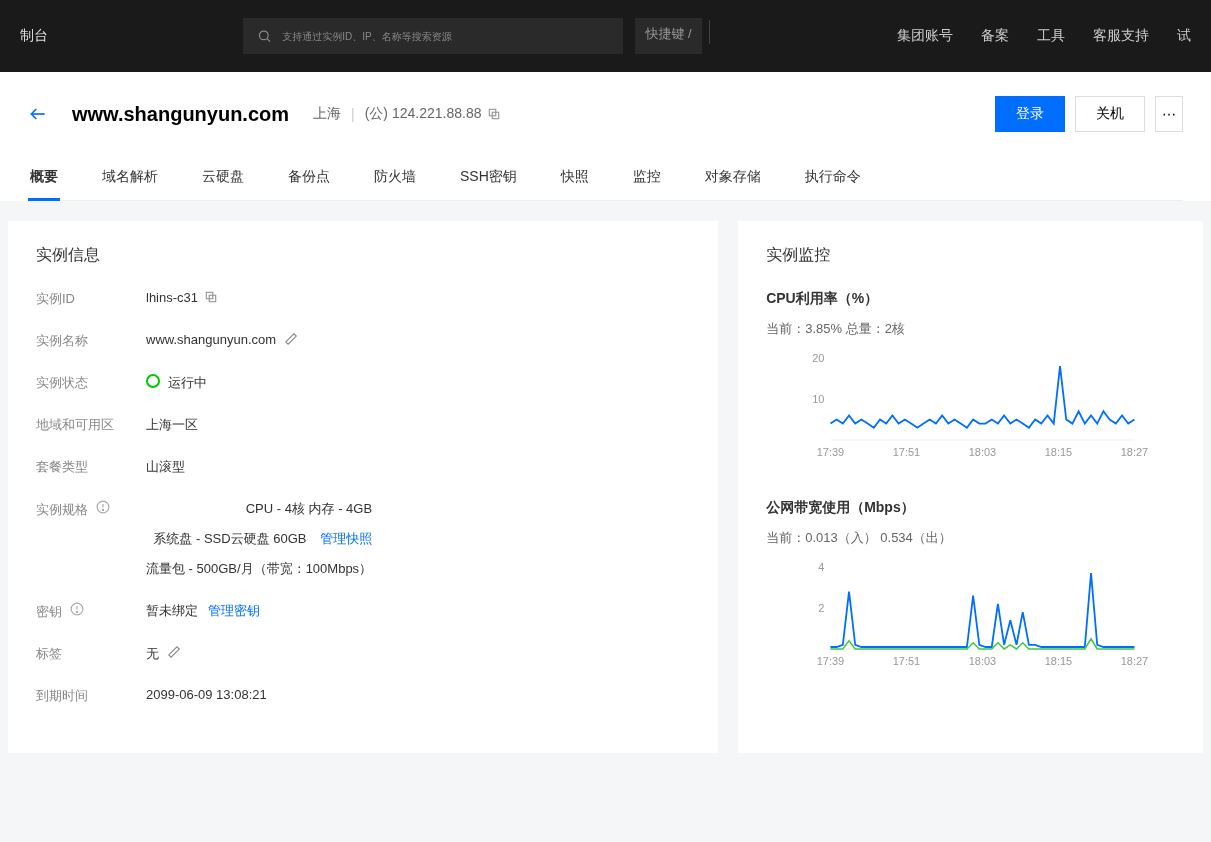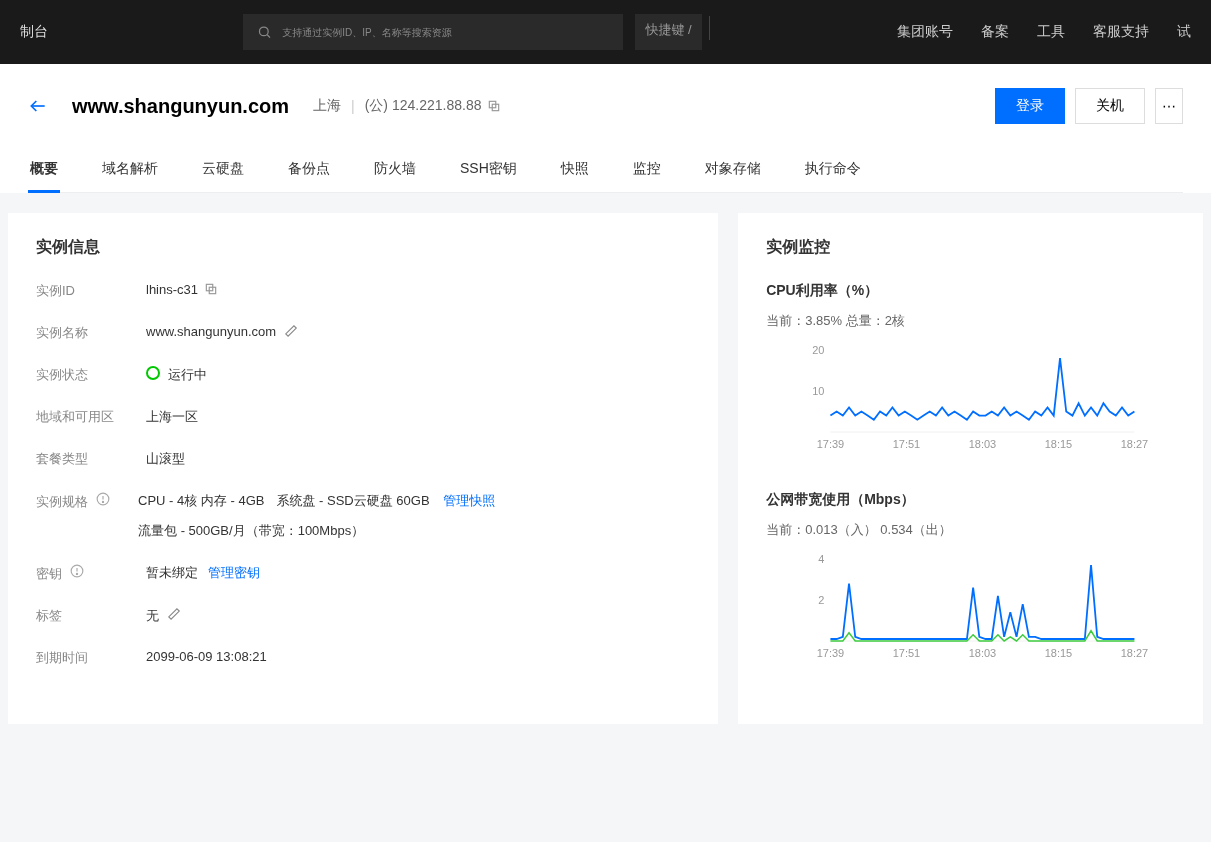--- a/index.html
+++ b/index.html
@@ -1,17 +1,17 @@
 <!DOCTYPE html>
 <html><head>
 <meta charset="utf-8">
 <style>
 *{margin:0;padding:0;box-sizing:border-box}
 body{font-family:-apple-system,BlinkMacSystemFont,"Segoe UI",sans-serif;font-size:14px;color:#333;background:#f5f6f7;width:1211px;height:842px;overflow:hidden}
-.topbar{background:#1a1a1a;height:64px;display:flex;align-items:center;color:#bbb;padding:0 20px}
+.topbar{background:#1a1a1a;height:72px;display:flex;align-items:center;color:#bbb;padding:0 20px}
 .topbar-left{color:#ddd;font-size:14px}
 .search-wrap{flex:1;display:flex;justify-content:center}
 .search-box{display:flex;align-items:center;background:#2a2a2a;padding:8px 14px;width:380px;height:36px}
 .search-icon{width:16px;height:16px;margin-right:10px}
 .search-input{background:transparent;border:none;color:#999;outline:none;font-size:10px;width:100%}
 .search-input::placeholder{color:#888}
 .shortcut{background:#2a2a2a;padding:7px 10px;color:#999;font-size:13px;margin-left:12px;position:relative}
 .shortcut::after{content:"";position:absolute;right:-8px;top:2px;width:1px;height:24px;background:#444}
 .topbar-links{display:flex;gap:28px;font-size:14px;color:#ccc;}
 .topbar-links span{cursor:pointer}
@@ -27,25 +27,25 @@
 .btn-primary{background:#006eff;color:#fff;border-color:#006eff}
 .btn-more{padding:8px 6px}
 .tabs{display:flex;gap:40px;border-bottom:1px solid #eee;padding-left:0}
 .tab{padding:8px 2px 14px;cursor:pointer;color:#333;font-size:14px;position:relative}
 .tab.active{font-weight:600}
 .tab.active::after{content:"";position:absolute;left:0;right:0;bottom:-1px;height:3px;background:#006eff}
 .content{display:flex;gap:20px;padding:20px 8px}
 .panel{background:#fff;padding:24px 28px}
 .panel-left{flex:1.6}
 .panel-right{flex:1}
-.panel-title{font-size:16px;font-weight:700;margin-bottom:24px}
+.panel-title{font-size:16px;font-weight:400;margin-bottom:24px}
 .info-row{display:flex;margin-bottom:24px;font-size:13px}
 .info-label{width:110px;color:#888}
 .info-value{color:#333;display:flex;flex-wrap:wrap}
-.info-multi{flex-direction:row;align-items:flex-end;gap:12px}
+.info-multi{flex-direction:column;align-items:flex-end;gap:12px}
 .status-dot{width:14px;height:14px;border:2px solid #00c800;border-radius:50%;margin-right:8px}
 .link{color:#006eff;cursor:pointer;margin-left:10px}
 .edit-icon{width:14px;height:14px;margin-left:8px;cursor:pointer;color:#888}
 .help-icon{width:14px;height:14px;margin-left:4px;color:#aaa}
 .chart-sec{margin-bottom:34px}
 .chart-title{font-size:14px;font-weight:600;margin-bottom:12px}
 .chart-sub{font-size:13px;color:#666;margin-bottom:14px}
 .chart-svg{width:100%;height:110px}
 .axis-text{font-size:11px;fill:#999}
 .grid-line{stroke:#f0f0f0;stroke-width:1}

